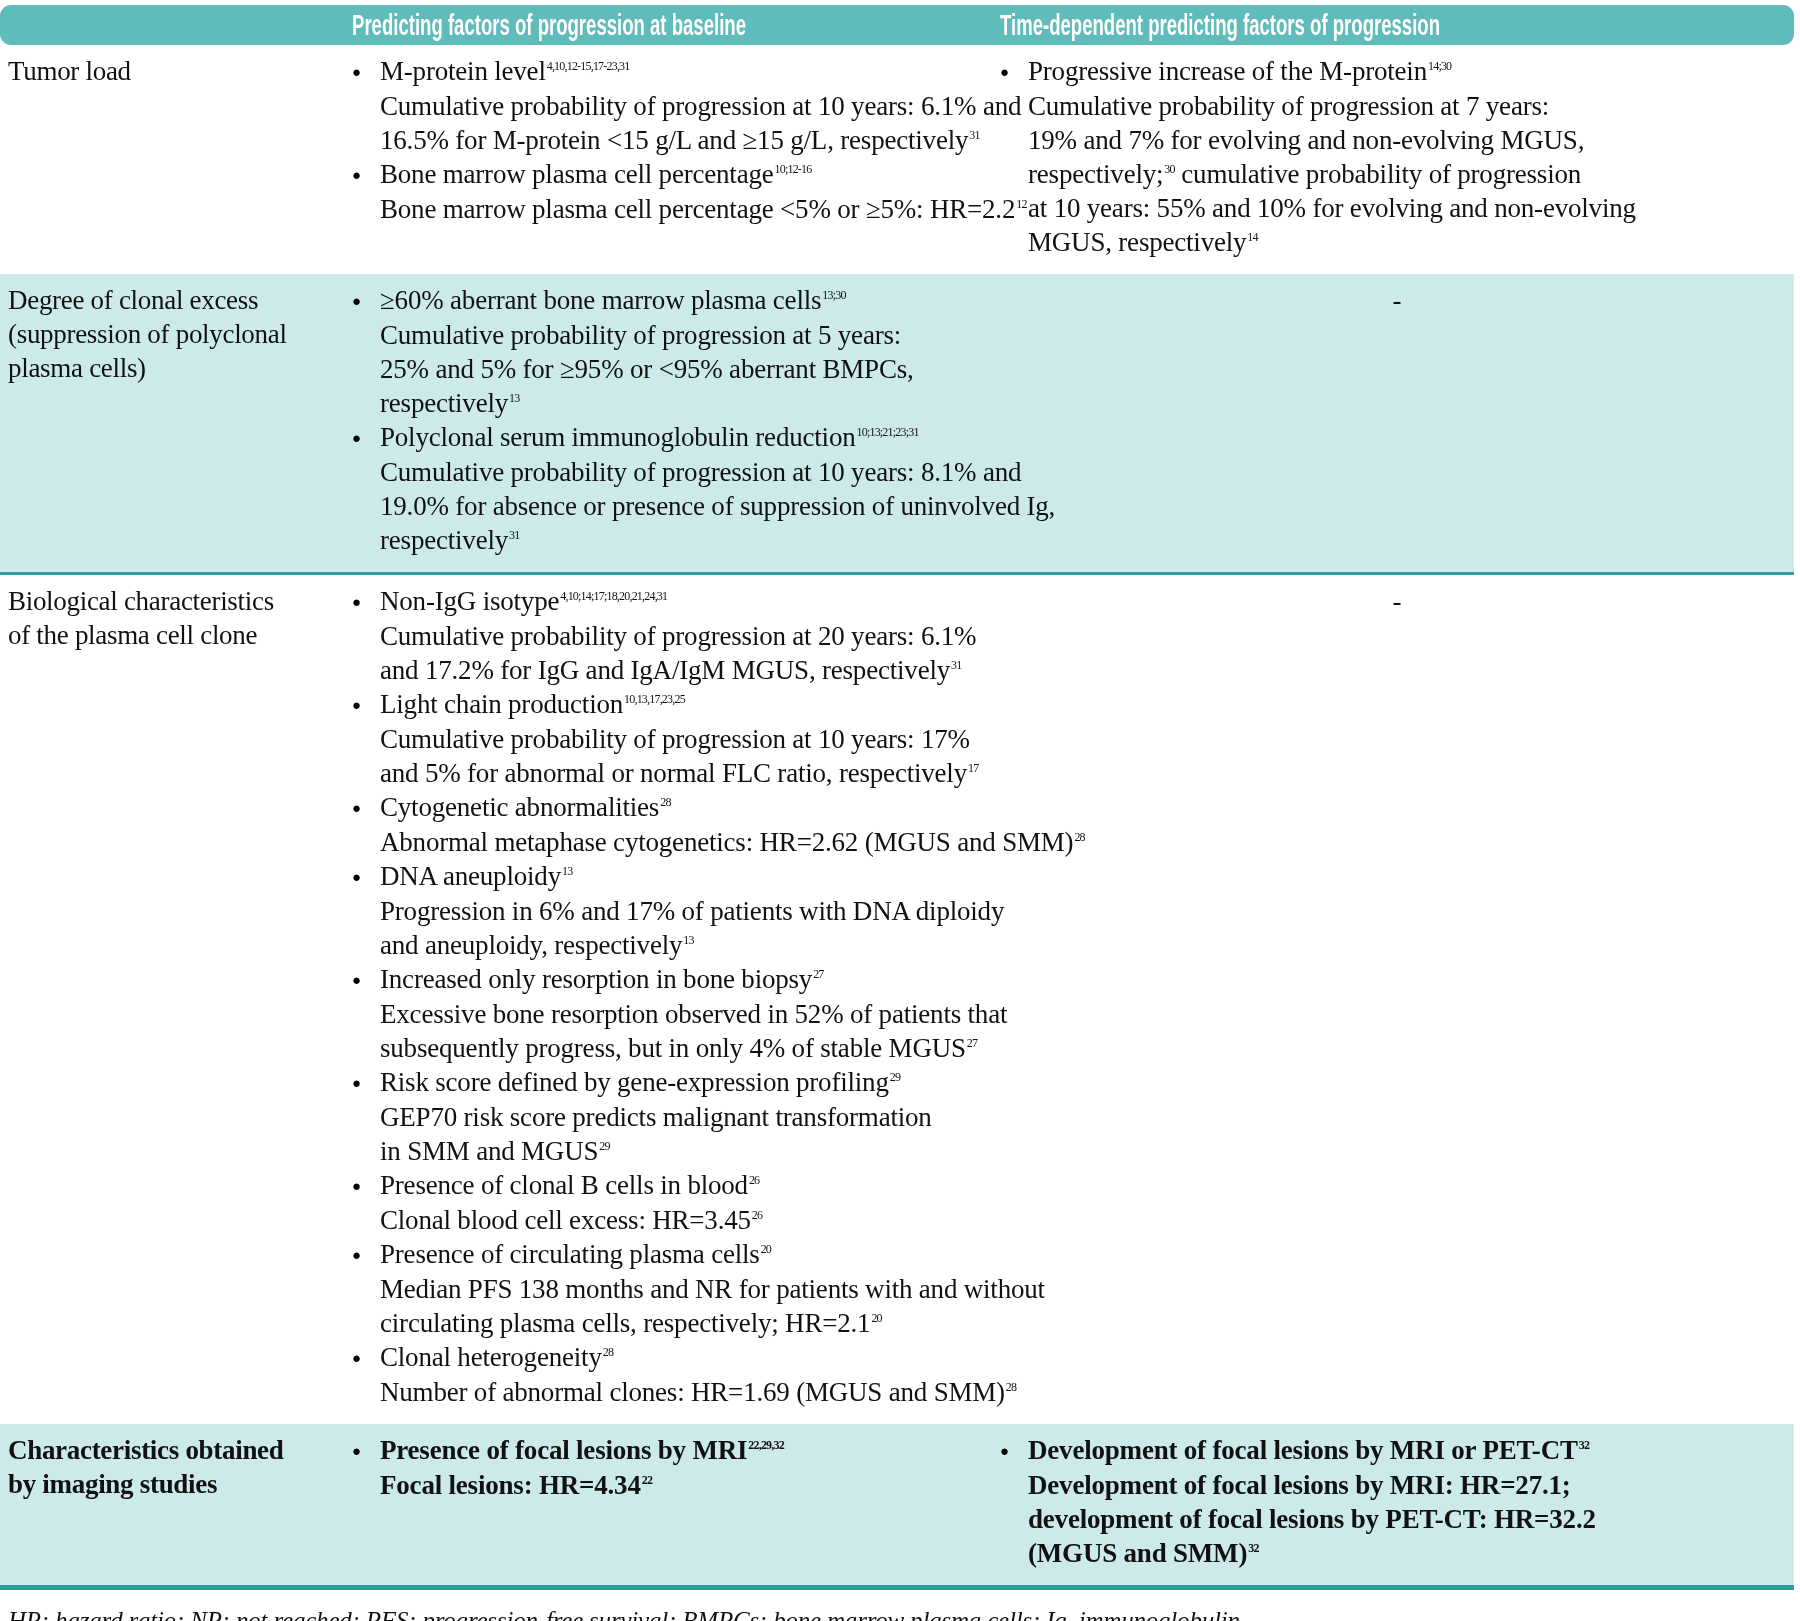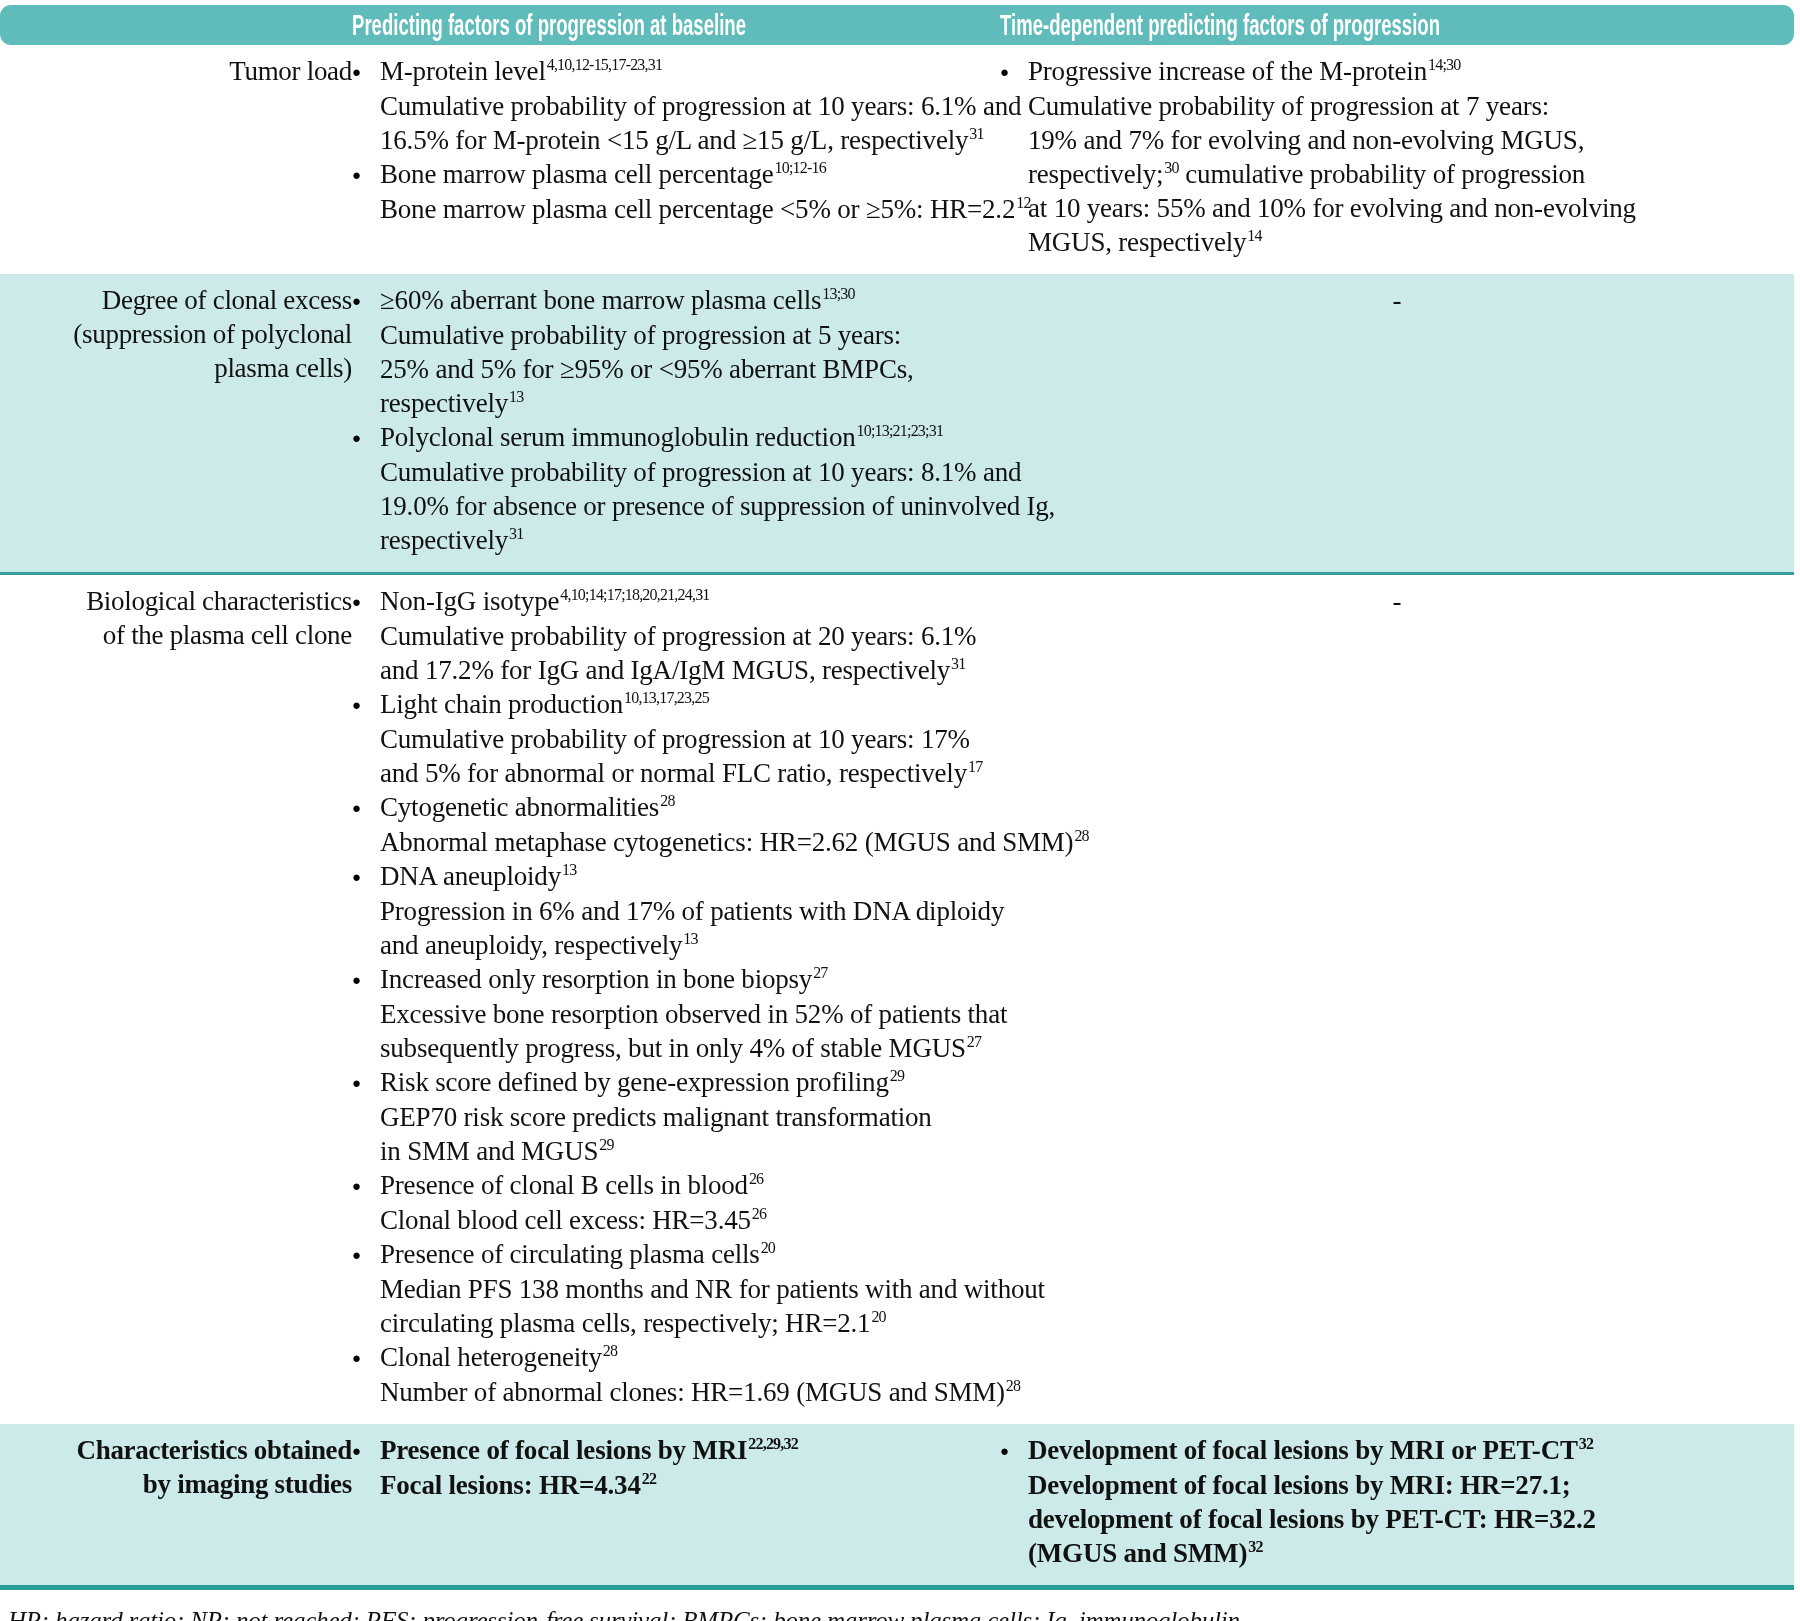--- a/index.html
+++ b/index.html
@@ -44,34 +44,34 @@
   }
   .trow.shaded{
     background:var(--shade-bg);
     border-bottom:3px solid var(--divider);
   }
   .trow.last{
     border-bottom:5px solid var(--divider-bottom);
     font-weight:bold;
   }
   .cell{font-size:27px;line-height:34px;}
-  .cell.label{padding-left:8px;letter-spacing:-0.3px;text-align:right;}
+  .cell.label{padding-left:8px;letter-spacing:-0.3px;}
   .label-line{white-space:nowrap;}
   .item{letter-spacing:-0.2px;}
   .line{white-space:nowrap;}
   .line.cont{padding-left:28px;}
   .bullet{
     display:inline-block;
     width:28px;
     font-size:15px;
     vertical-align:3px;
     color:#000;
   }
   .sup{
-    font-size:16px;
+    font-size:12px;
     line-height:0;
     vertical-align:10px;
     letter-spacing:-0.8px;
     margin-left:1px;
   }
   .dashcell{
     text-align:center;
     font-size:27px;
     line-height:34px;
   }

